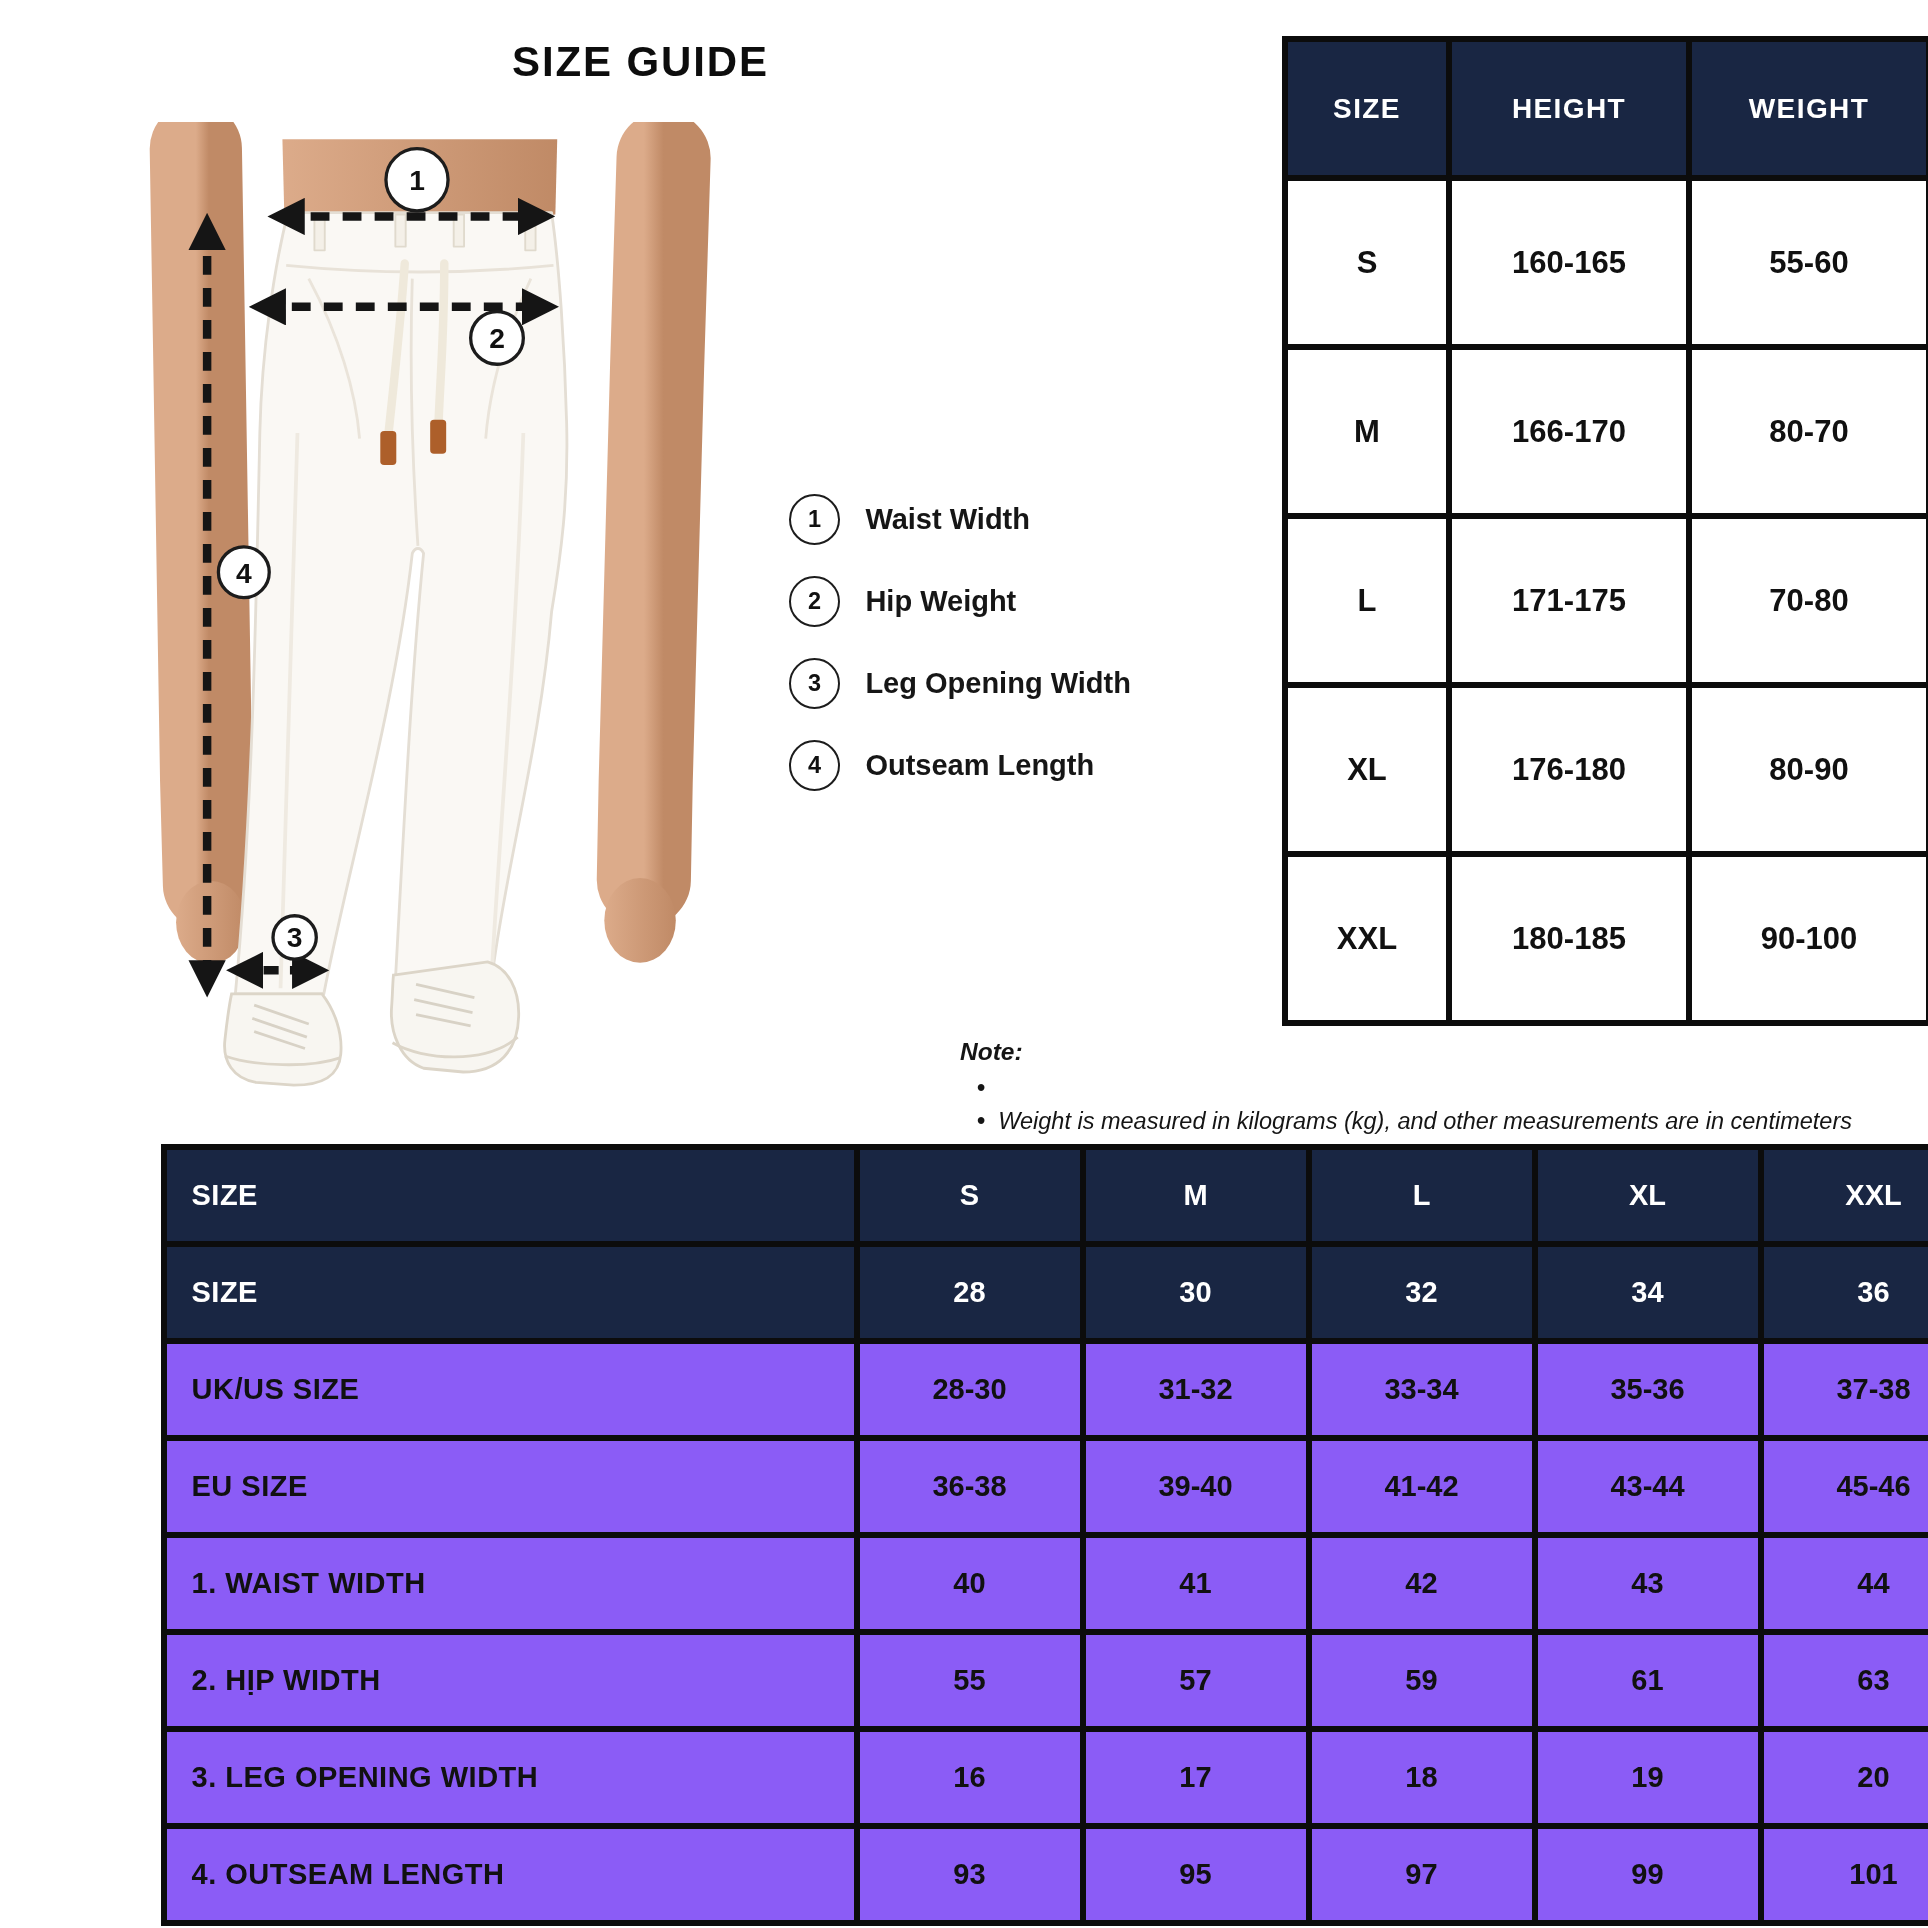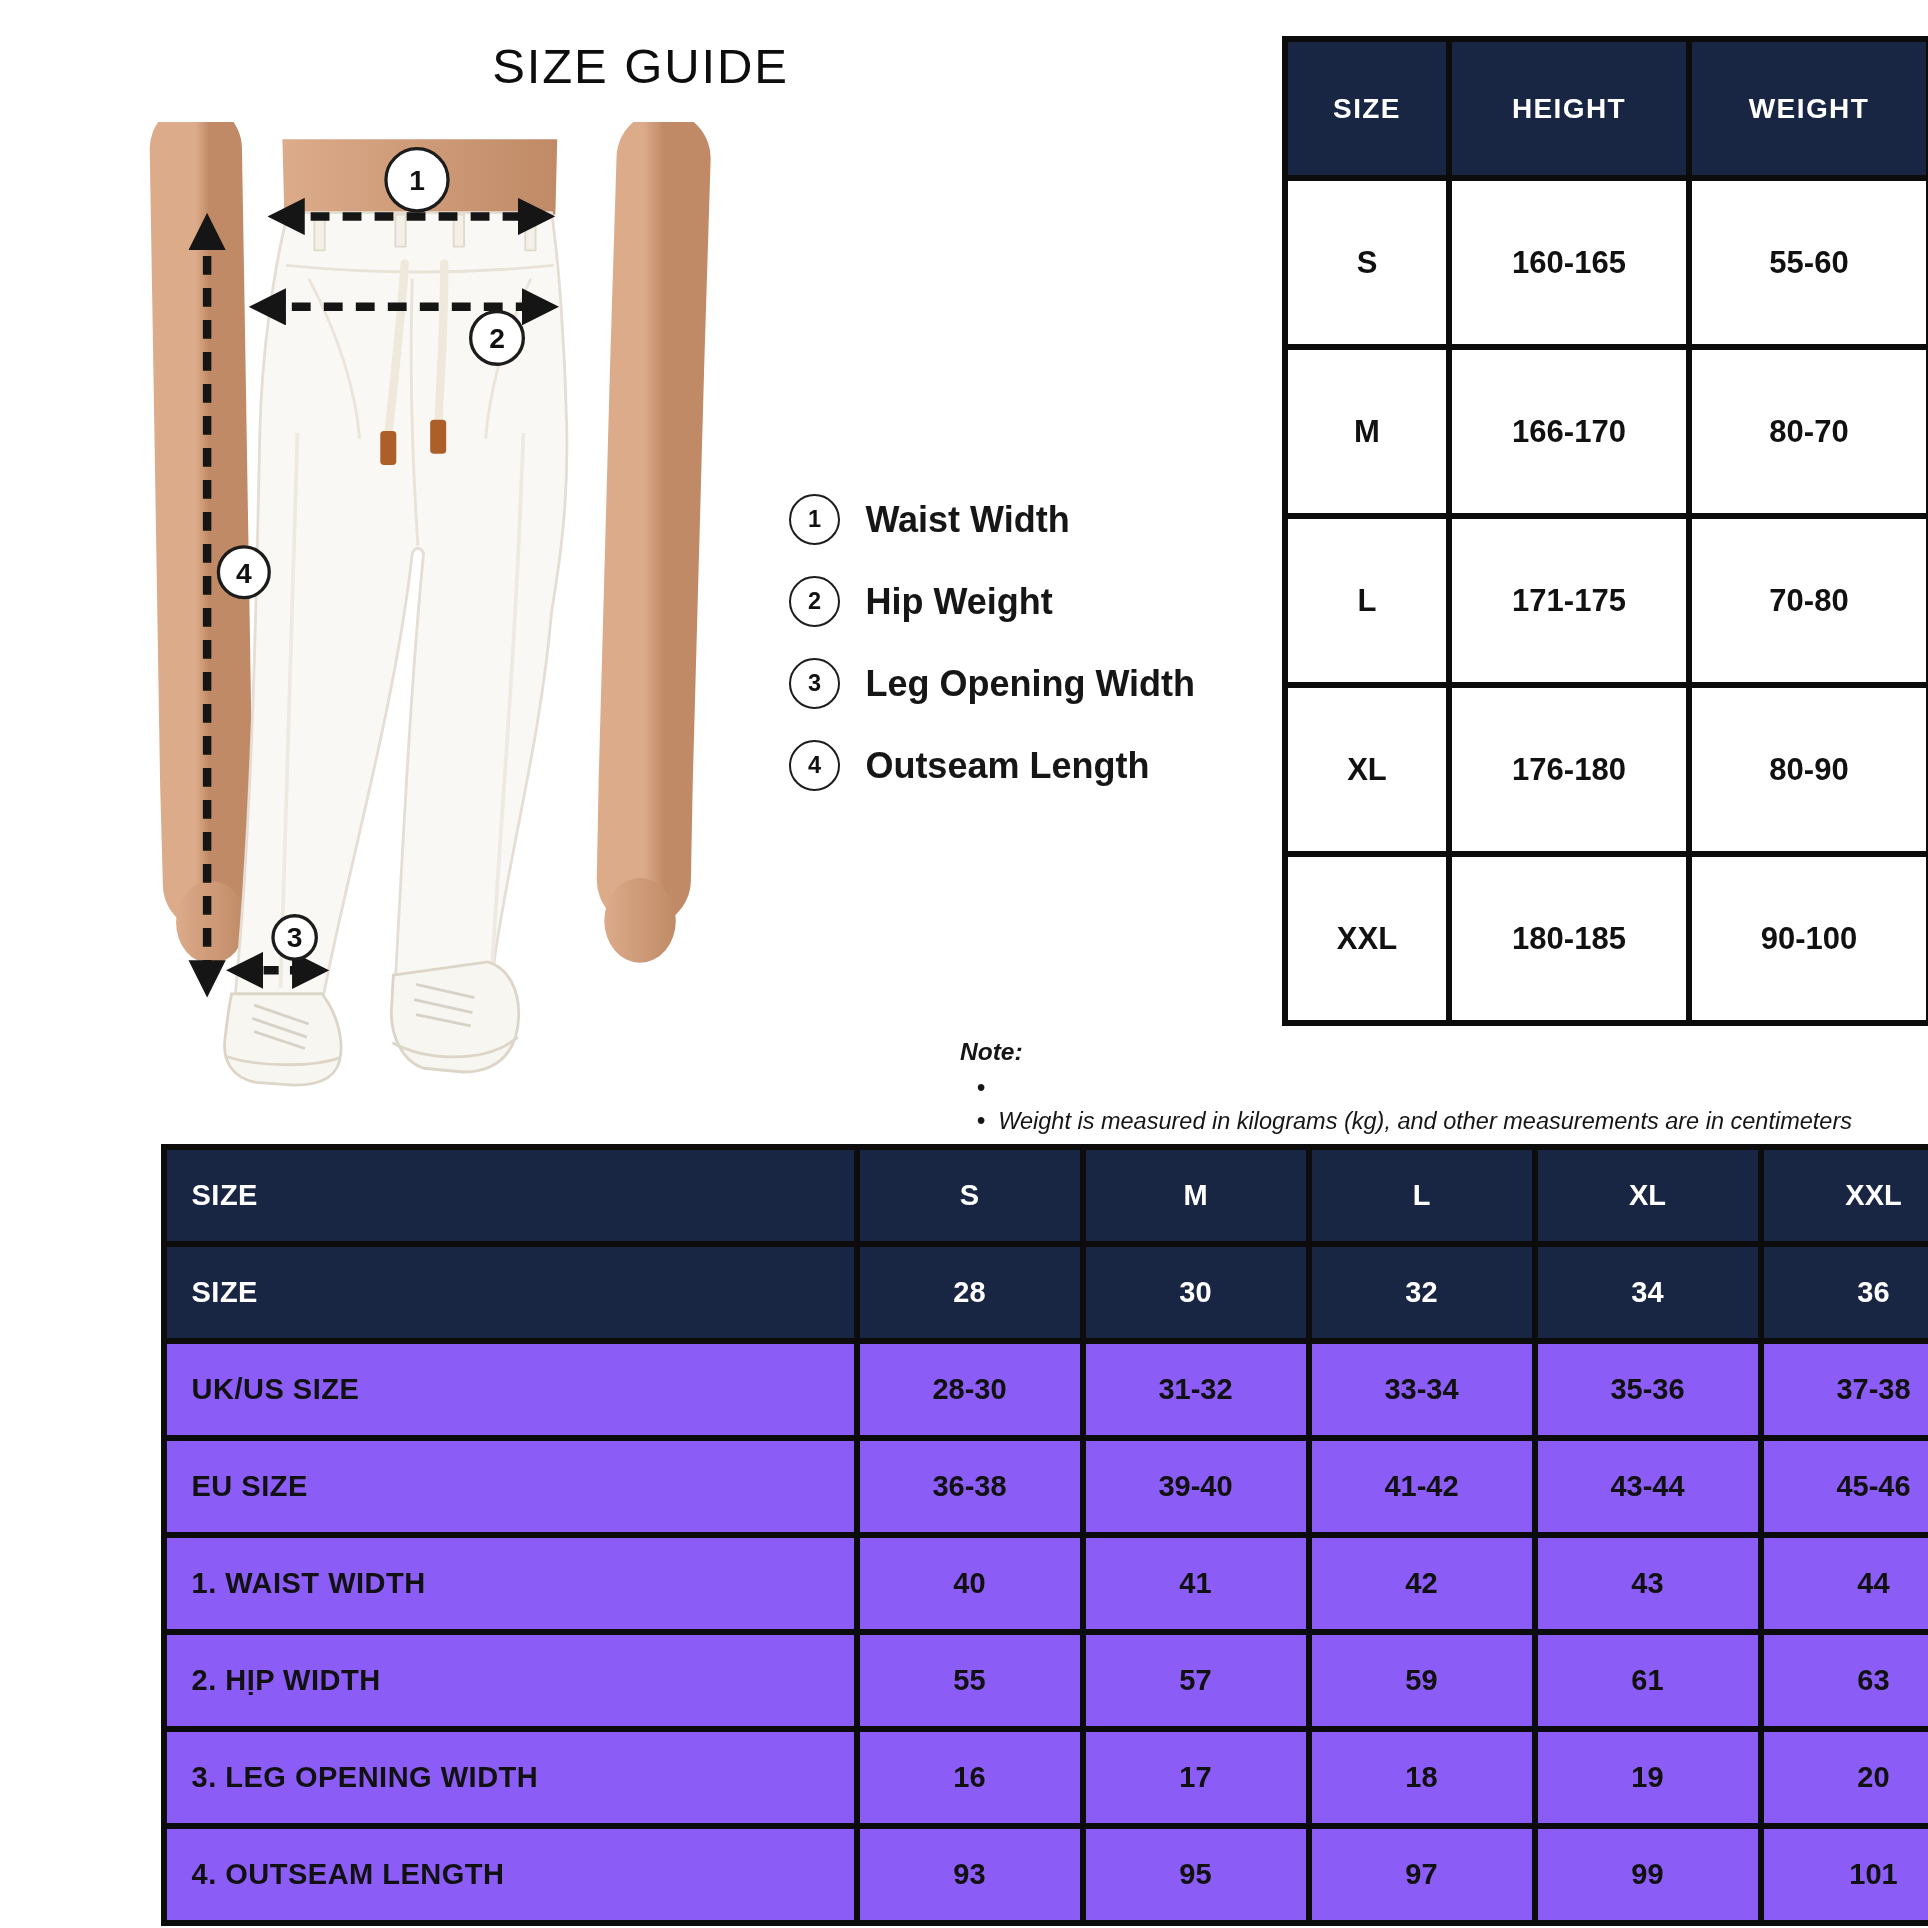--- a/index.html
+++ b/index.html
@@ -3,34 +3,34 @@
 <meta charset="utf-8">
 <style>
   html,body{margin:0;padding:0;background:#ffffff;}
   .canvas{
     position:relative;width:1928px;height:1928px;background:#ffffff;overflow:hidden;
     font-family:"Liberation Sans","DejaVu Sans",sans-serif;color:#111;
   }
   
   .page-title{
     position:absolute;left:311px;top:38px;width:659px;margin:0;
-    text-align:center;font-size:49px;font-weight:400;letter-spacing:1.9px;color:#0d0d0d;
+    text-align:center;font-size:42px;font-weight:700;letter-spacing:1.9px;color:#0d0d0d;
   }
   
   .figure-wrap{position:absolute;left:113px;top:122px;width:640px;height:1036px;}
   .figure-wrap svg{display:block;width:100%;height:100%;}
   
   .legend{position:absolute;left:789px;top:493px;display:flex;flex-direction:column;gap:29px;}
   .legend-item{display:flex;align-items:center;gap:25.4px;height:53px;}
   .legend-circle{
     width:47px;height:47px;border:2.8px solid #1c1c1c;border-radius:50%;
     display:flex;align-items:center;justify-content:center;
     font-size:23.5px;font-weight:700;background:#fff;flex:0 0 auto;
   }
-  .legend-label{font-size:36px;font-weight:600;color:#161616;white-space:nowrap;}
+  .legend-label{font-size:29px;font-weight:600;color:#161616;white-space:nowrap;}
   
   table{border-collapse:collapse;table-layout:fixed;margin-left:48px;}
   .size-table{position:absolute;left:1234px;top:36px;width:633px;}
   .size-table th,.size-table td{border:6.6px solid #0c0c0c;text-align:center;vertical-align:middle;}
   .size-table thead tr{height:139px;}
   .size-table tbody tr{height:169px;}
   .size-table th{background:#192643;color:#ffffff;font-size:28px;font-weight:700;letter-spacing:1.4px;}
   .size-table td{font-size:31px;font-weight:700;color:#111;background:#fff;}
   .c-size{width:156px;}.c-height{width:232px;}.c-weight{width:232px;}
   

